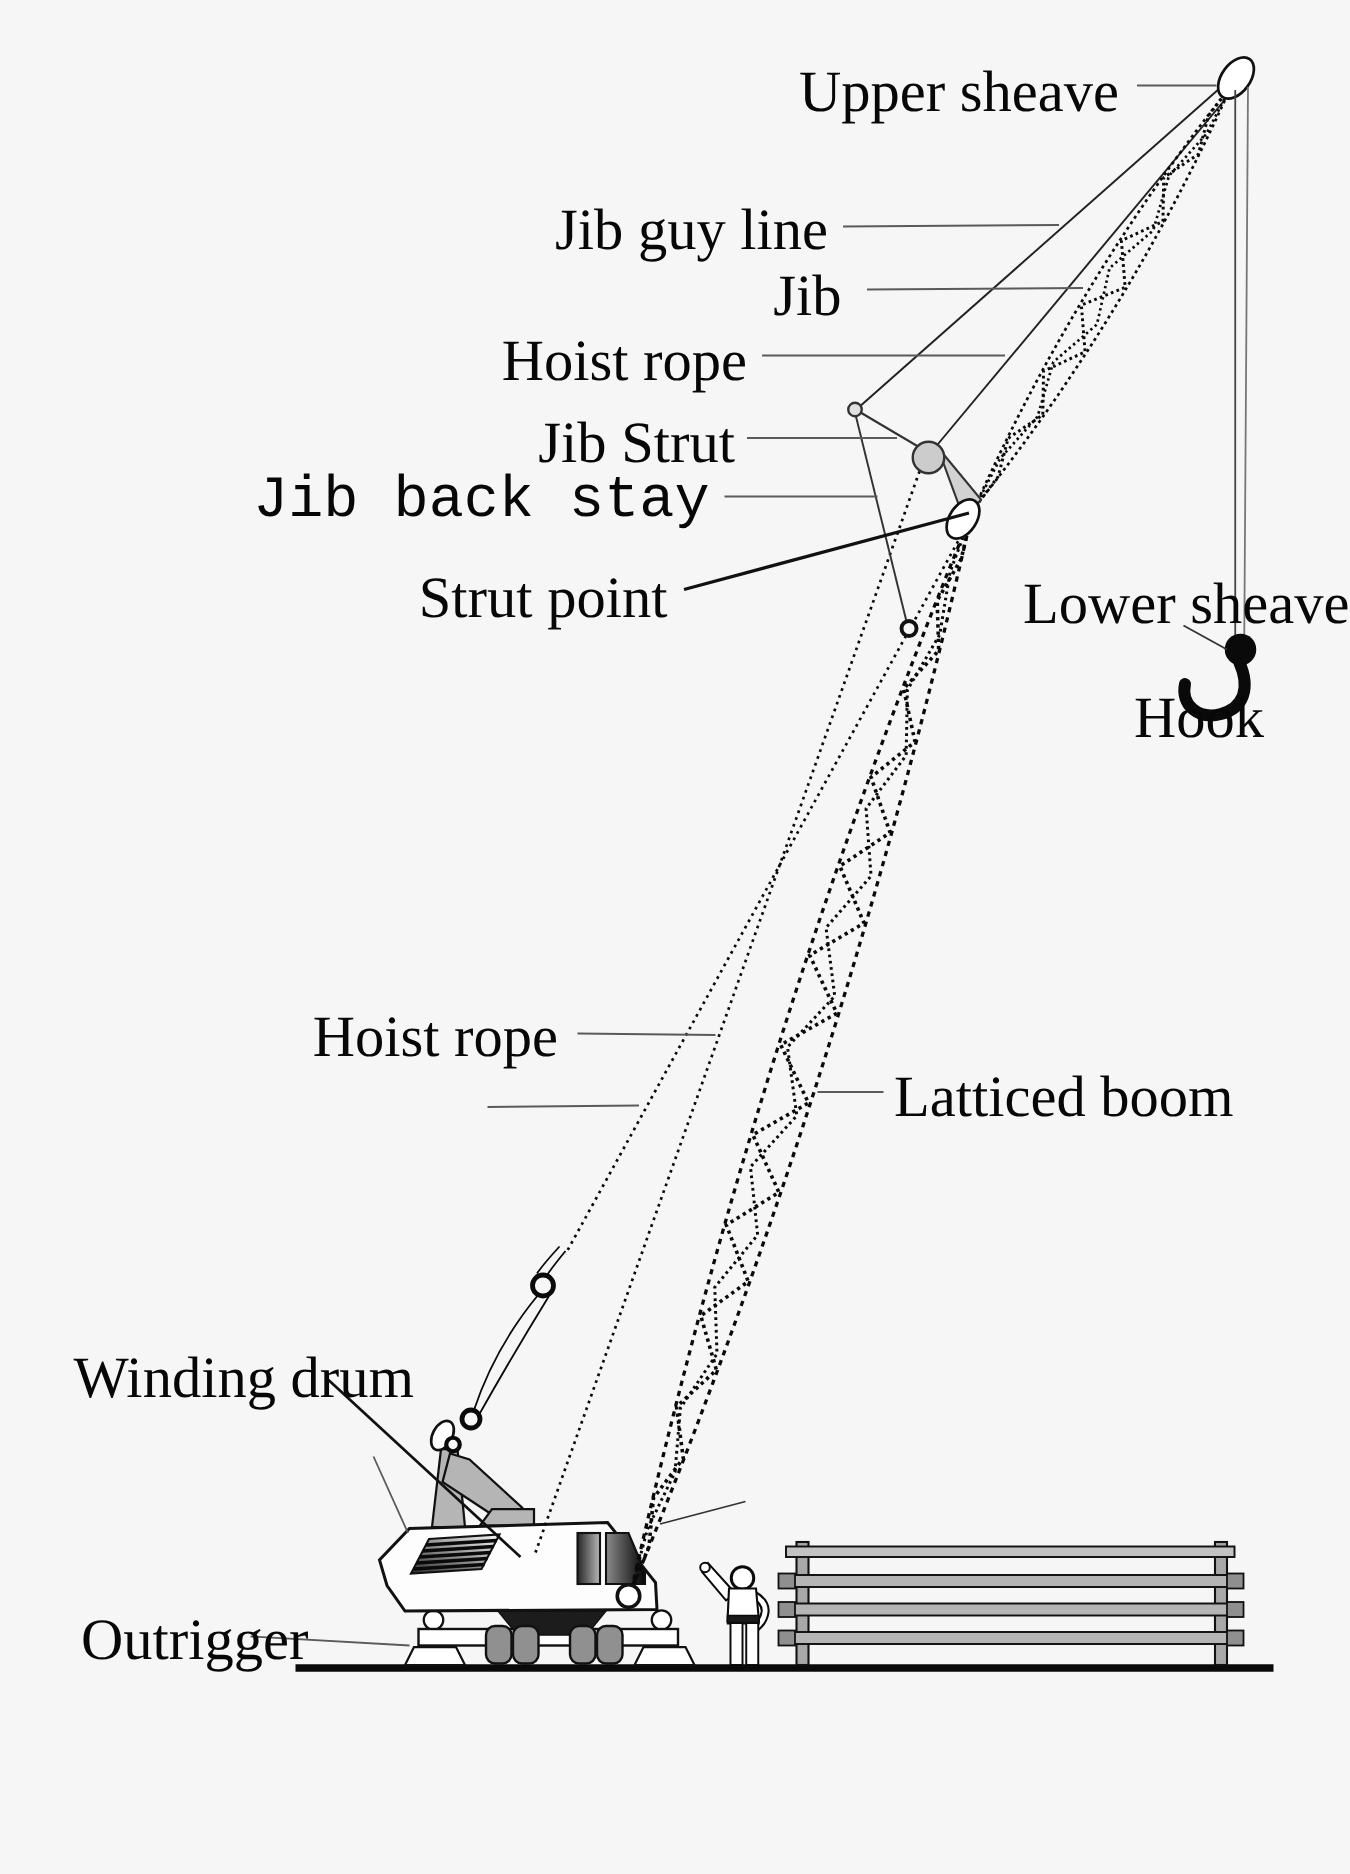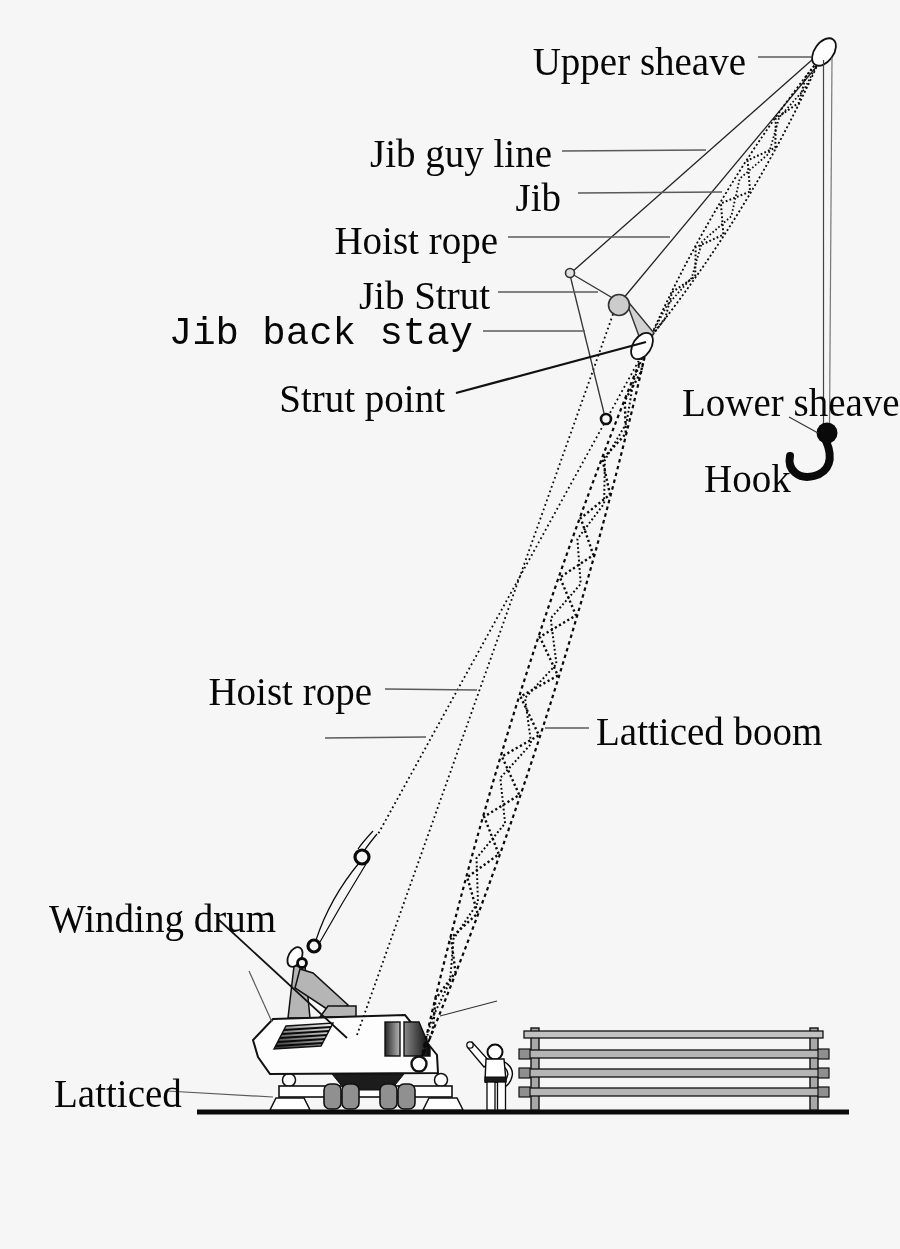--- a/index.html
+++ b/index.html
@@ -178,19 +178,19 @@
 </svg>
 
 <div class="label" style="right:154px; top:42px;">Upper sheave</div>
 <div class="label" style="right:348px; top:134px;">Jib guy line</div>
 <div class="label" style="right:339px; top:178px;margin-left:48px;">Jib</div>
 <div class="label" style="right:402px; top:221px;">Hoist rope</div>
 <div class="label" style="right:410px; top:276px;">Jib Strut</div>
 <div class="label" style="right:427px; top:314px;font-family:Liberation Mono, monospace;">Jib back stay</div>
 <div class="label" style="right:455px; top:379px;">Strut point</div>
 <div class="label" style="left:652px; top:383px;margin-left:30px;">Lower sheave</div>
-<div class="label" style="left:704px; top:459px;text-align:center;">Hook</div>
+<div class="label" style="left:756px; top:459px;text-align:center;">Hook</div>
 <div class="label" style="right:528px; top:672px;">Hoist rope</div>
 <div class="label" style="left:596px; top:712px;">Latticed boom</div>
 <div class="label" style="left:49px;  top:899px;">Winding drum</div>
-<div class="label" style="left:54px;  top:1074px;">Latticed</div>
+<div class="label" style="left:54px;  top:1074px;">Outrigger</div>
 
 </div>
 
 </body></html>

